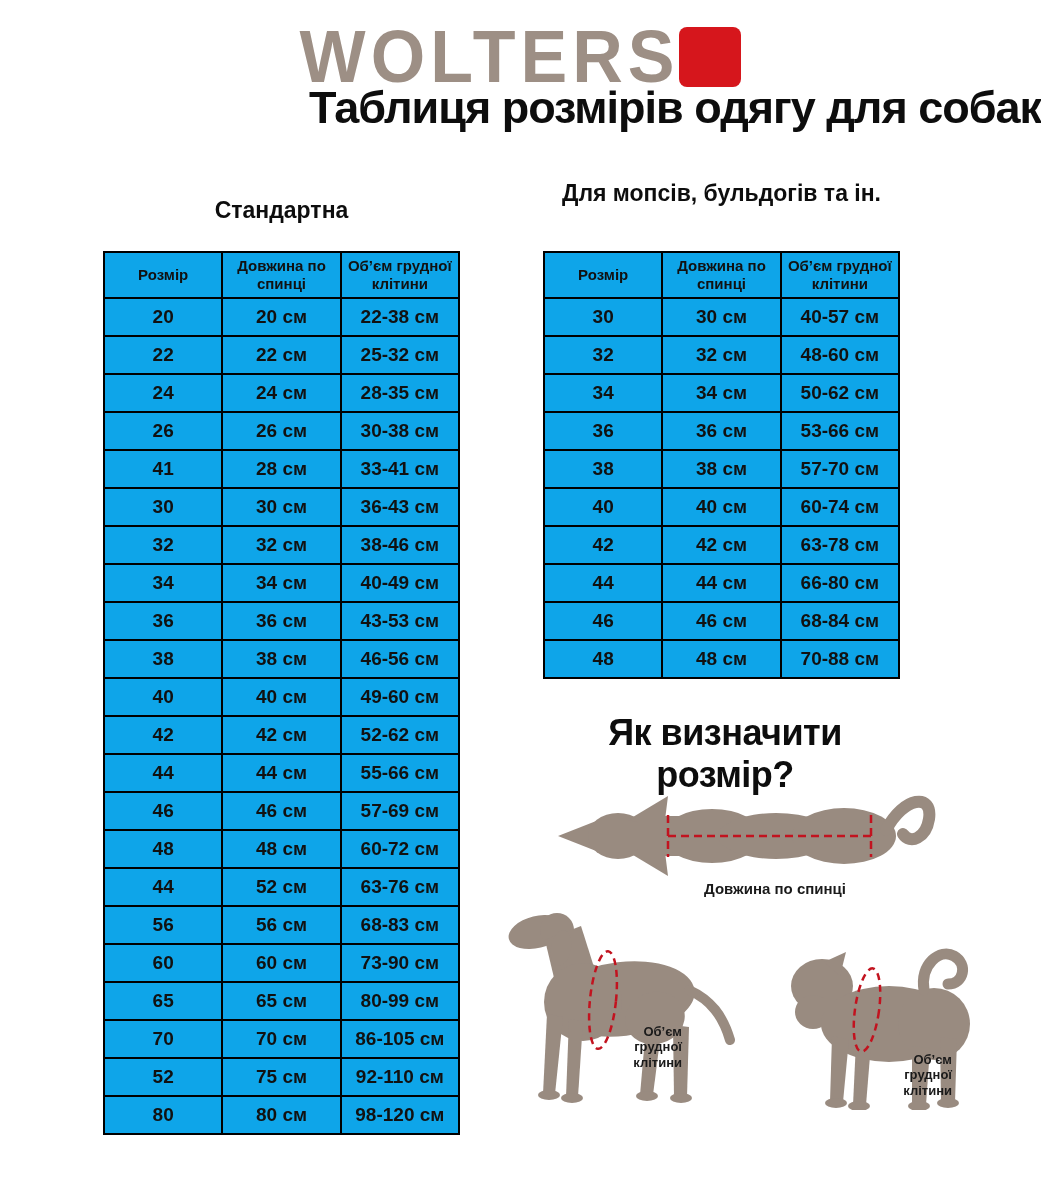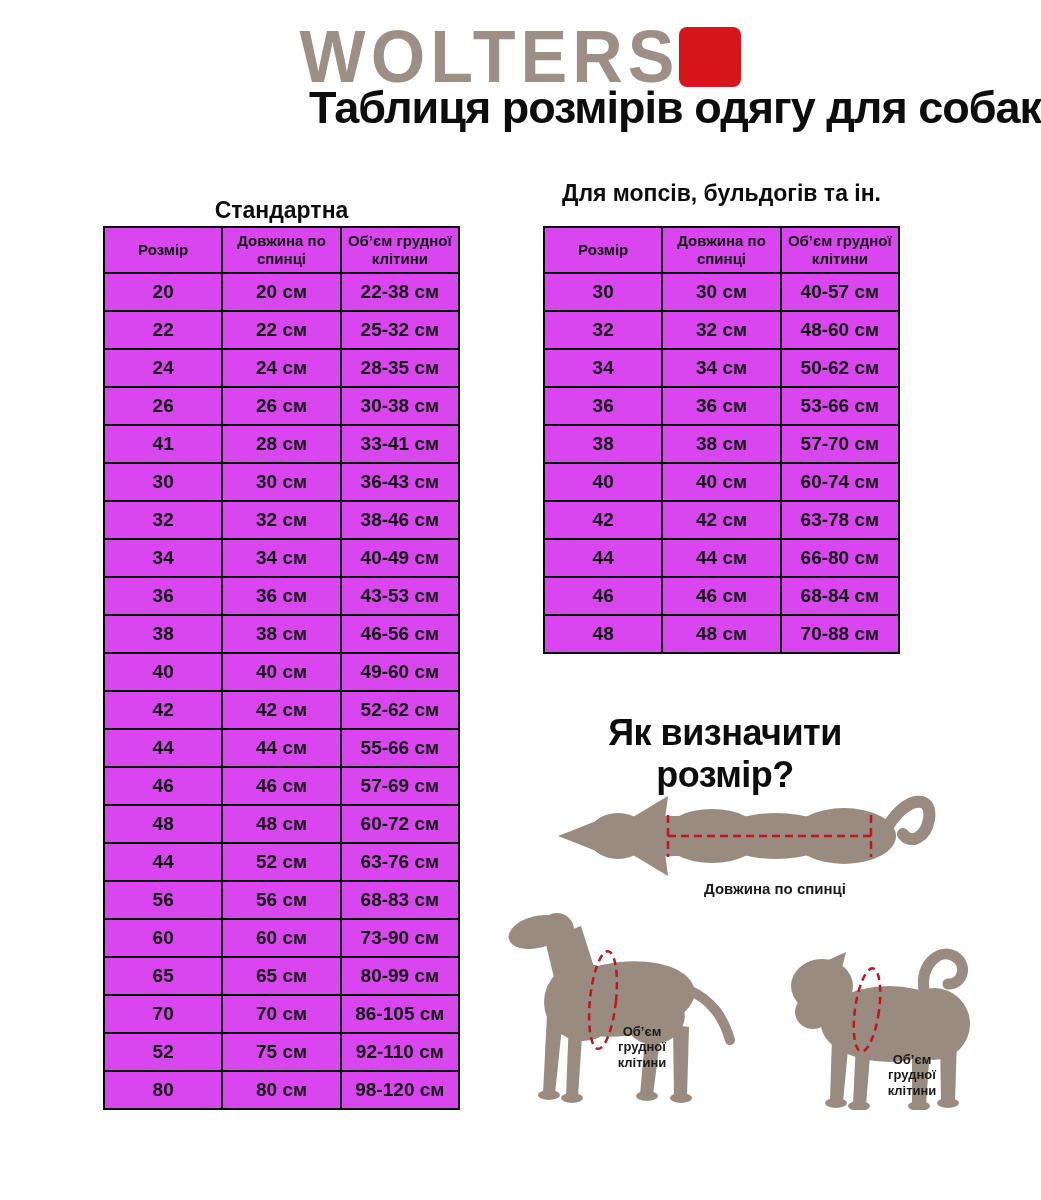--- a/index.html
+++ b/index.html
@@ -11,33 +11,33 @@
   .logo-row{position:absolute;top:22px;left:0;width:100%;display:flex;justify-content:center;align-items:center;}
   .logo-text{font-size:70px;font-weight:700;letter-spacing:5px;color:#9d8f85;line-height:1;transform:scaleY(1.05);}
   .logo-square{width:62px;height:60px;background:#d6161c;border-radius:8px;}
   .page-title{position:absolute;top:82px;left:0;width:100%;margin:0;text-align:right;
     font-size:45px;font-weight:700;letter-spacing:-1px;color:#0d0d0d;}
   
   .sec-title{position:absolute;margin:0;text-align:center;font-size:23px;font-weight:700;color:#0d0d0d;}
   .sec-title.left{left:103px;width:357px;top:197px;}
   .sec-title.right{left:543px;width:357px;top:180px;}
   
-  table.size{position:absolute;top:226px;border-collapse:collapse;table-layout:fixed;width:357px;background:#d946ef;}
+  table.size{position:absolute;top:251px;border-collapse:collapse;table-layout:fixed;width:357px;background:#0ea5e9;}
   table.size.left{left:103px;}
   table.size.right{left:543px;}
   table.size th,table.size td{border:2px solid #000;text-align:center;vertical-align:middle;font-weight:700;padding:0 2px;}
   table.size th{height:44px;font-size:15px;line-height:1.2;}
   table.size td{height:36px;font-size:19px;}
   
   .guide-title{position:absolute;left:543px;width:364px;top:712px;margin:0;text-align:center;
     font-size:36px;font-weight:700;letter-spacing:-0.5px;color:#0d0d0d;}
   .dog-svg{position:absolute;}
   .measure-label{position:absolute;font-weight:700;color:#1a1a1a;}
   .back-label{left:625px;top:880px;width:300px;text-align:center;font-size:15px;}
-  .chest-label{font-size:13px;line-height:1.18;white-space:pre-line;text-align:center;}
+  .chest-label{font-size:13px;line-height:1.18;white-space:pre-line;text-align:right;}
   .chest-label.one{left:602px;top:1024px;width:80px;}
   .chest-label.two{left:872px;top:1052px;width:80px;}
 </style>
 </head>
 <body>
 
 <div class="page">
 
   <div class="logo-row">
     <span class="logo-text">WOLTERS</span>

